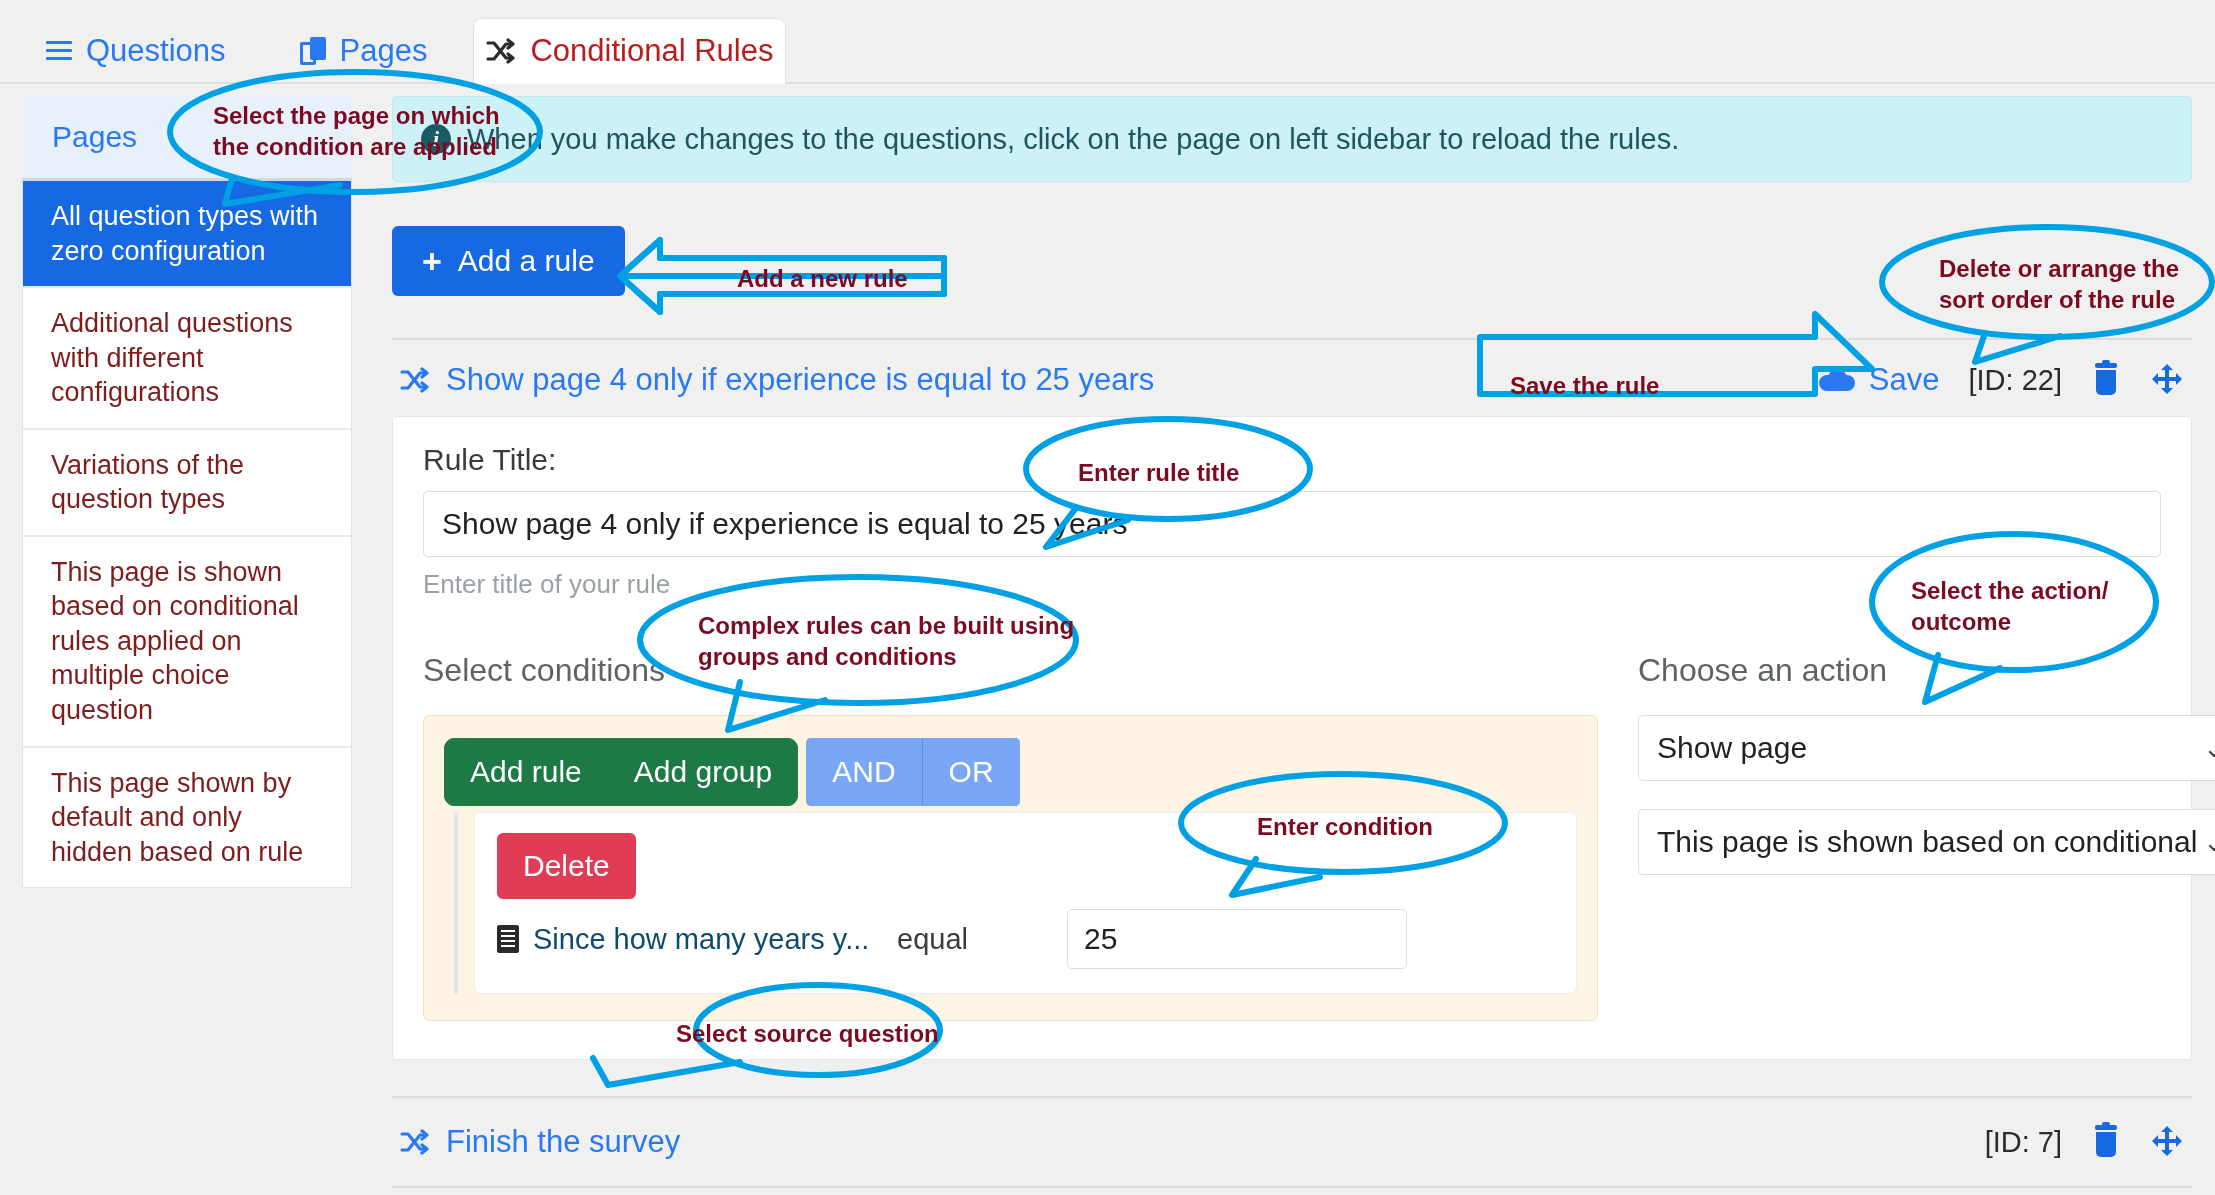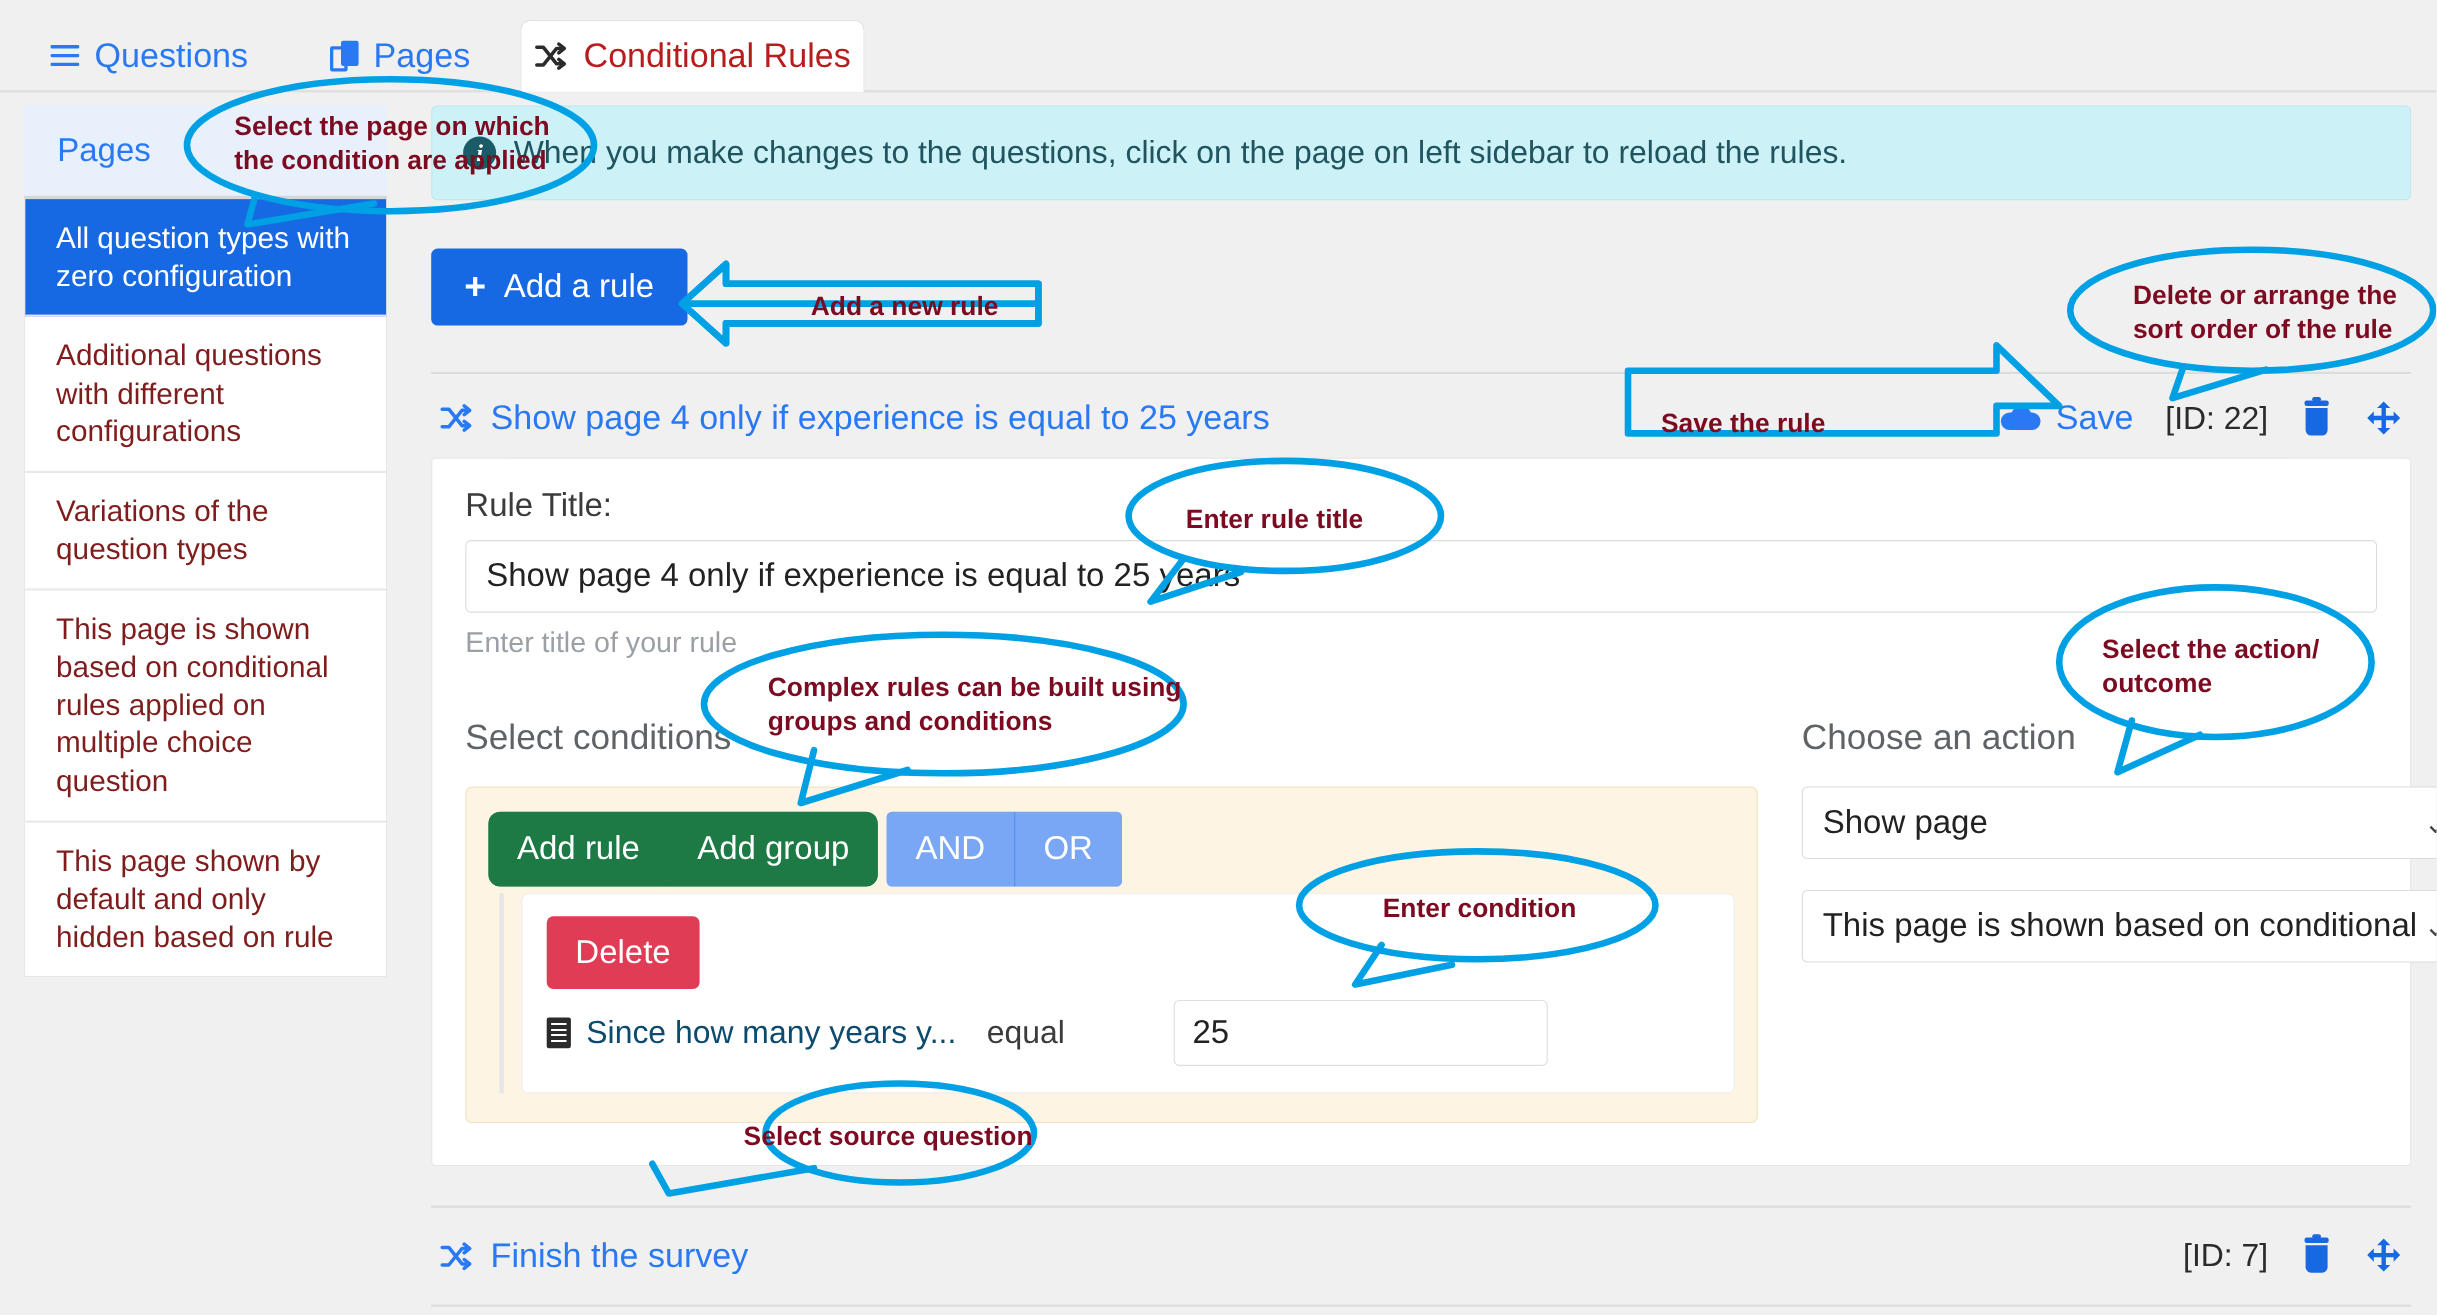--- a/index.html
+++ b/index.html
@@ -91,21 +91,21 @@
   .rule-sep { border-top:2px solid #dcdcdc; margin-top: 42px; }
   .rule-header {
     display:flex; align-items:center; justify-content:space-between;
     padding: 22px 8px 18px 8px;
   }
   .rule-title-link {
     display:flex; align-items:center; gap:16px;
     color:#2979f5; font-size:31px; cursor:pointer;
   }
   .rule-title-link .icon-shuffle { color:#2979f5; }
-  .rule-actions { display:flex; align-items:flex-end; gap:29px; }
+  .rule-actions { display:flex; align-items:center; gap:29px; }
   .save-link { display:flex; align-items:center; gap:14px; color:#2979f5; font-size:31px; cursor:pointer;}
   .cloud {
     position:relative; width:36px; height:22px;
   }
   .cloud::before{
     content:""; position:absolute; left:0; bottom:0; width:36px; height:16px;
     background:#2979f5; border-radius:9px;
   }
   .cloud::after{
     content:""; position:absolute; left:9px; top:0; width:19px; height:19px;

